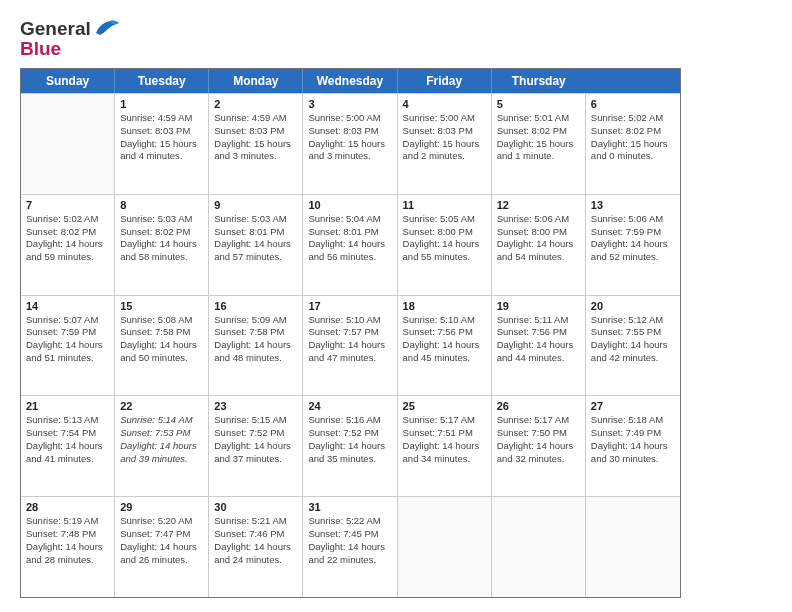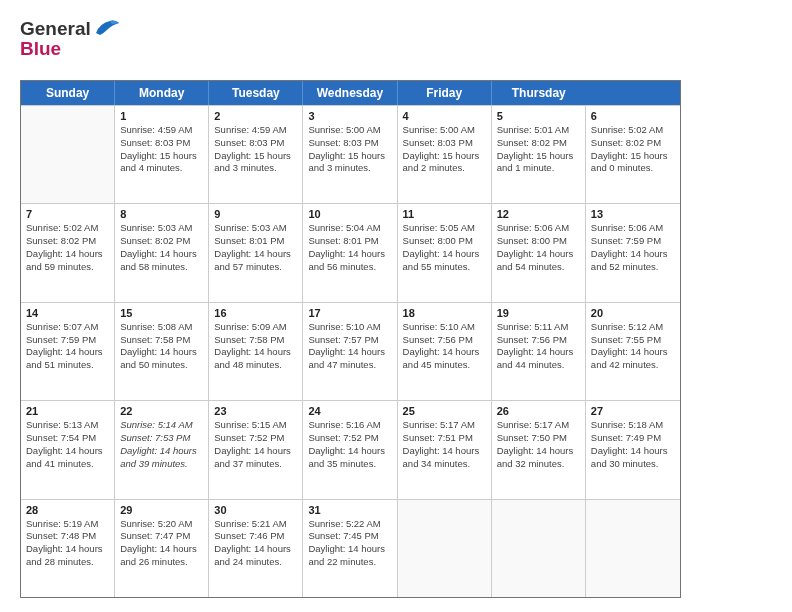--- a/index.html
+++ b/index.html
@@ -9,21 +9,20 @@
       width: 792px;
       height: 612px;
       overflow: hidden;
     }
     .page {
       width: 701px;
       height: 612px;
       padding: 18px 20px 14px 20px;
       display: flex;
       flex-direction: column;
-      gap: 12px;
     }
     .header {
       display: flex;
       justify-content: space-between;
       align-items: flex-start;
       margin-bottom: 8px;
     }
     .logo {
       display: flex;
       flex-direction: column;
@@ -122,22 +121,22 @@
     </div>
     <div class="title-block">
       <div class="main-title"></div>
       <div class="subtitle"></div>
     </div>
   </div>
 
   <div class="calendar">
     <div class="cal-header">
     <div class="cal-header-cell">Sunday</div>
+        <div class="cal-header-cell">Tuesday</div>
         <div class="cal-header-cell">Monday</div>
-        <div class="cal-header-cell">Tuesday</div>
         <div class="cal-header-cell">Wednesday</div>
         <div class="cal-header-cell">Friday</div>
         <div class="cal-header-cell">Thursday</div>
       </div>
     <div class="cal-body">
     <div class="cal-row">
           <div class="cal-cell empty"></div>
           <div class="cal-cell">
             <div class="day-num">1</div>
             <div class="day-info" style="white-space: pre-line;">Sunrise: 4:59 AM

